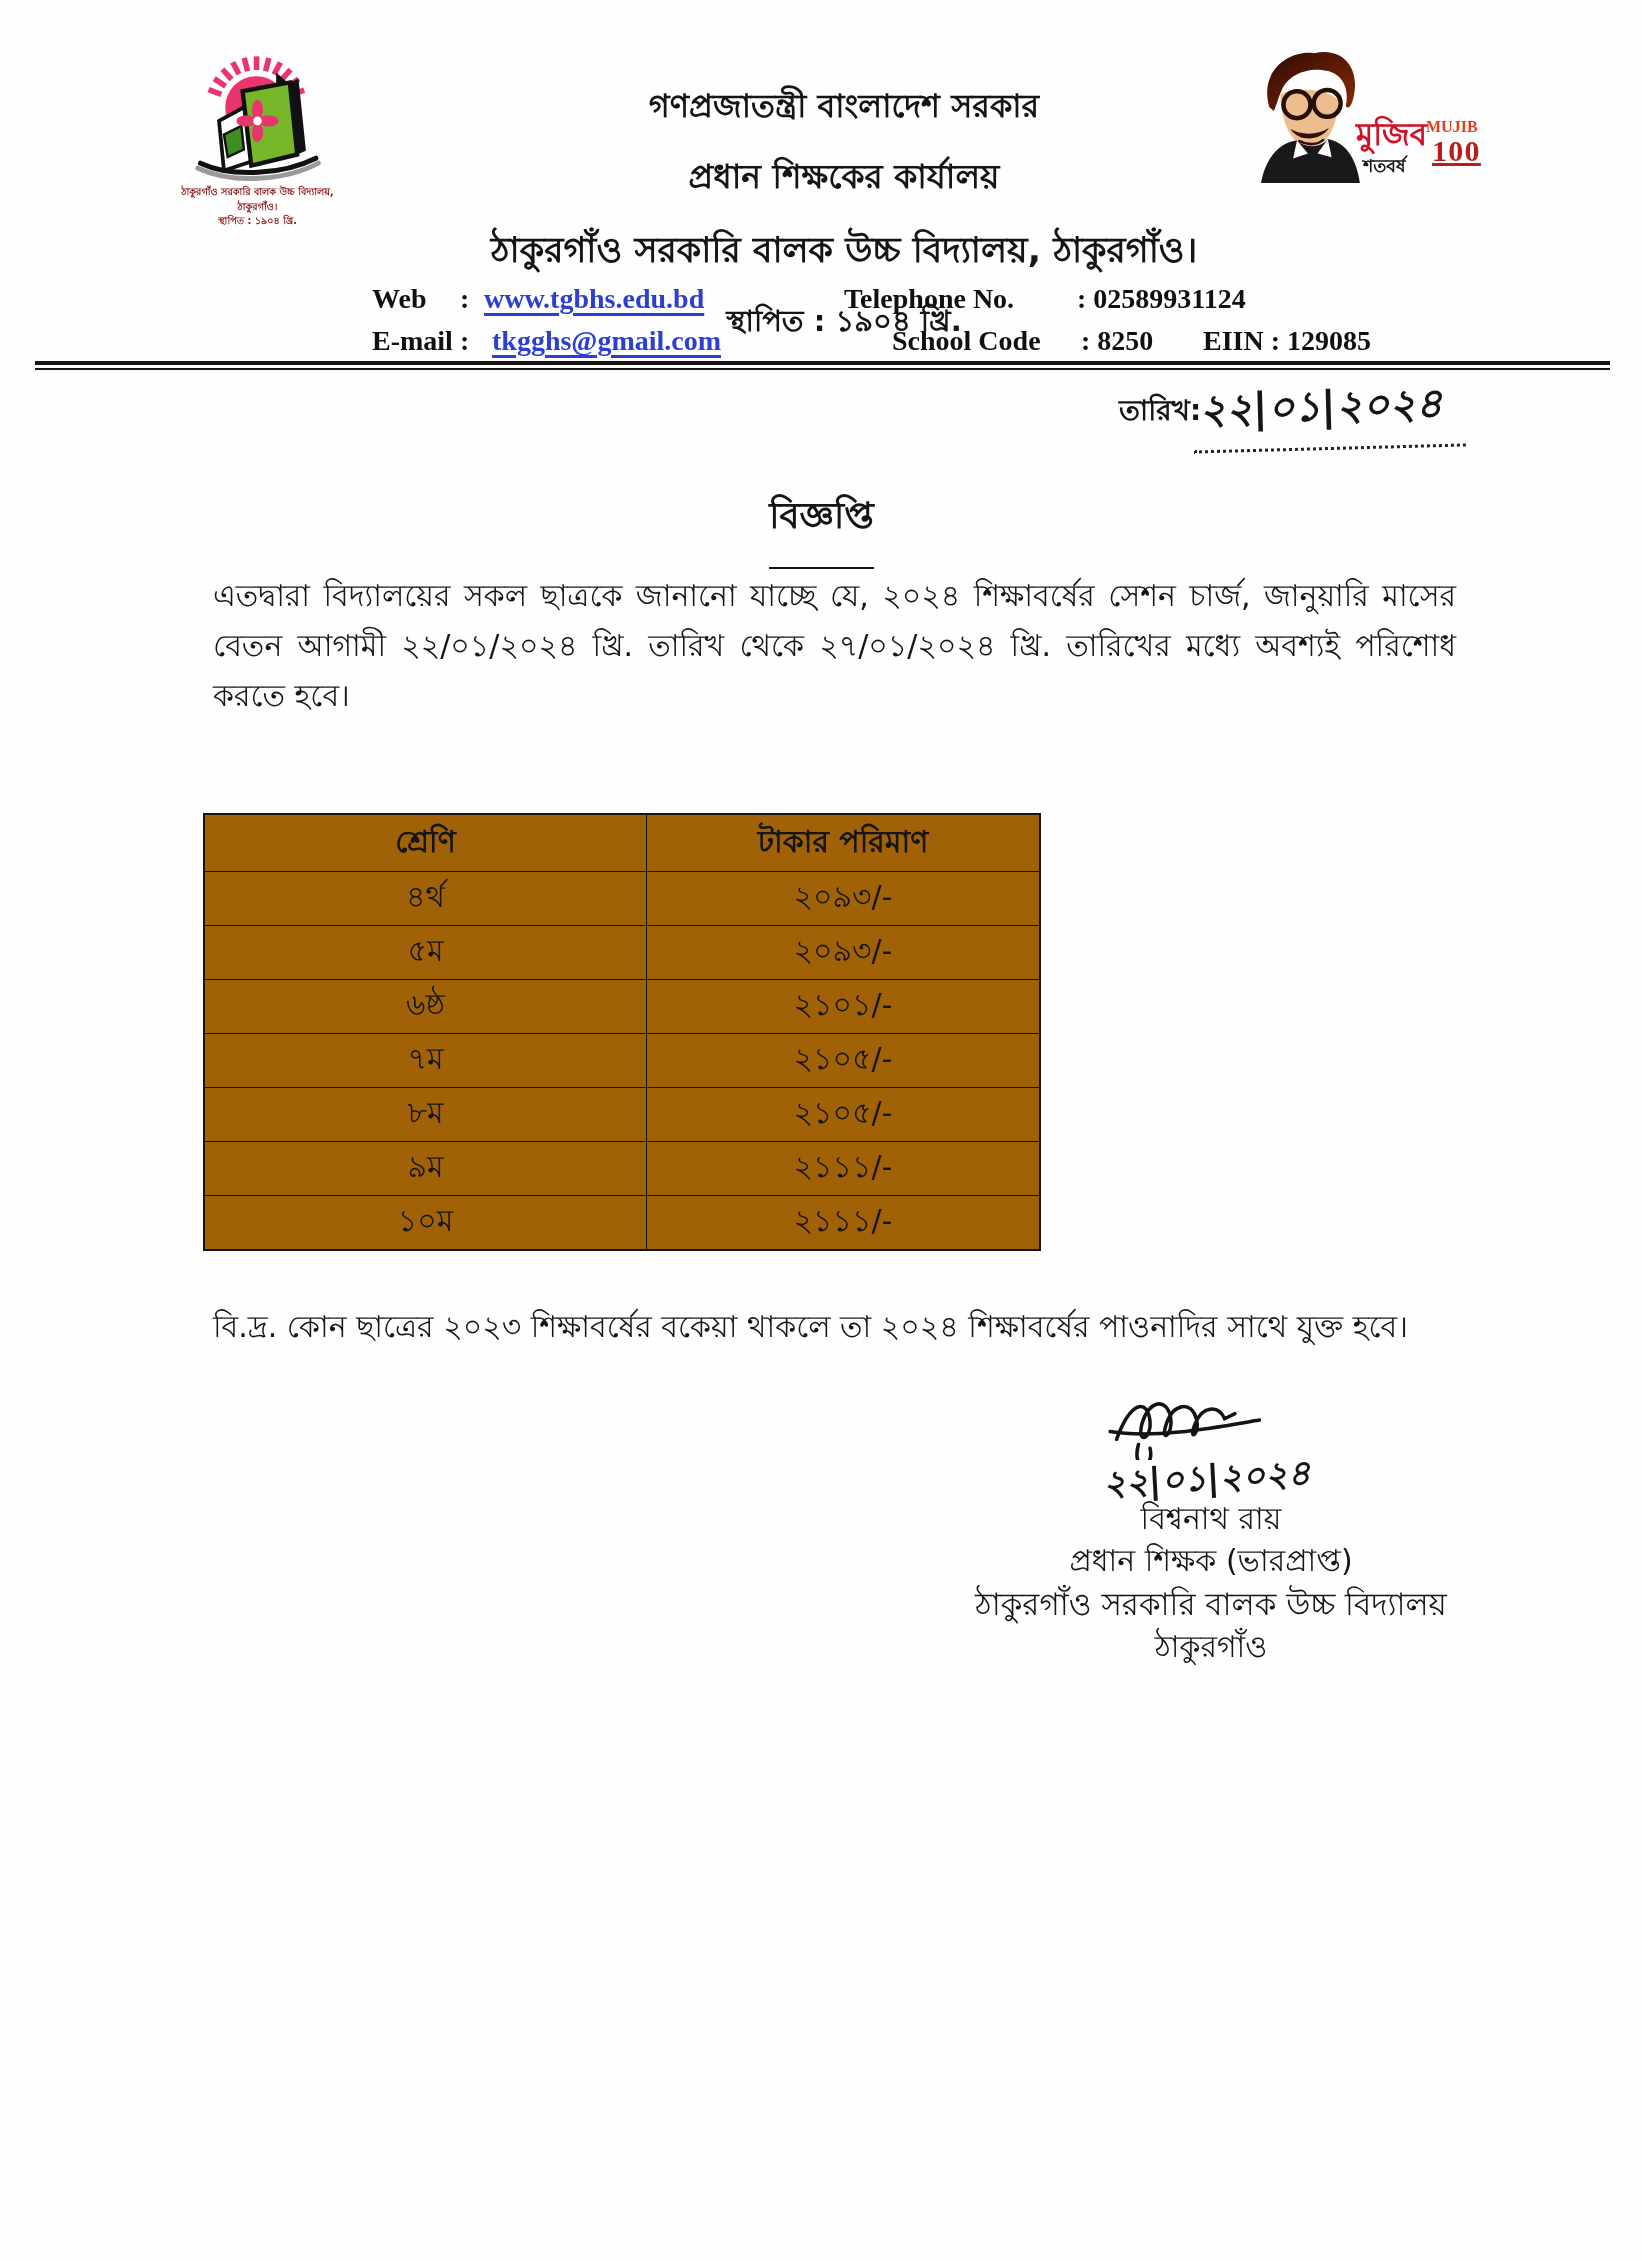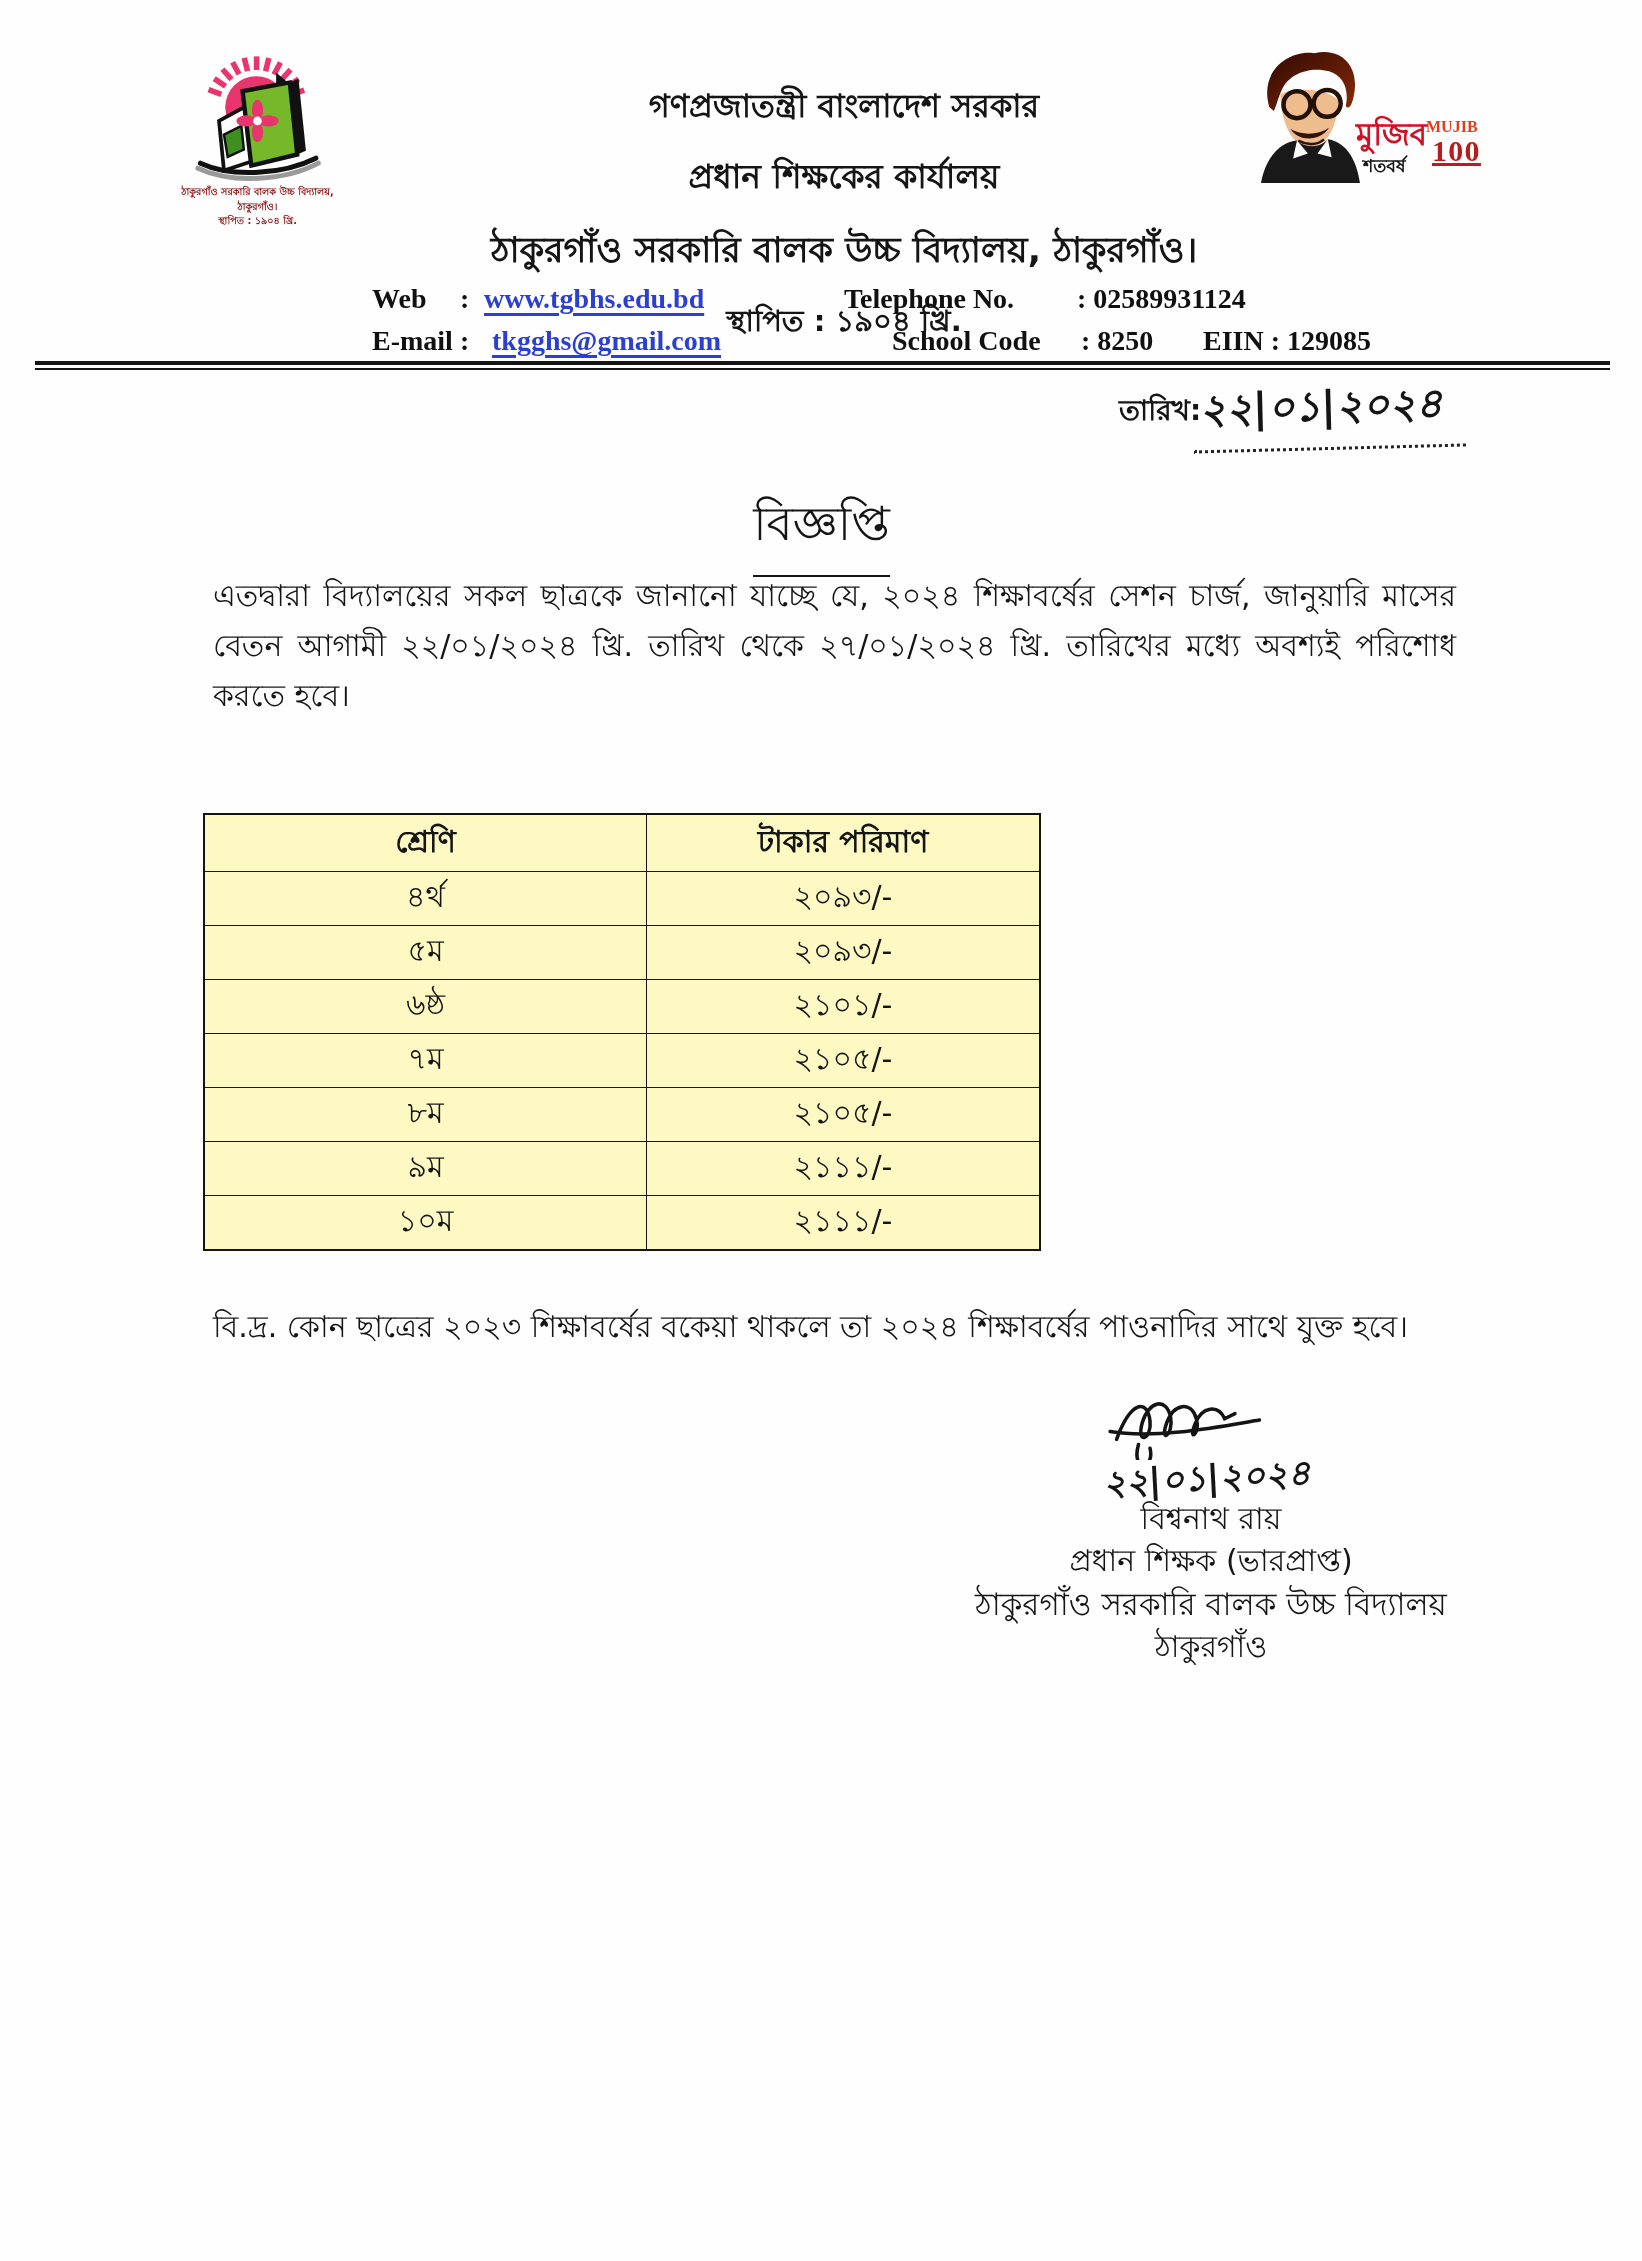--- a/index.html
+++ b/index.html
@@ -28,27 +28,27 @@
   .link{color:#2b3fd0;text-decoration:underline;text-decoration-thickness:2.6px;text-underline-offset:4.5px;cursor:pointer;}
   
   .rule{left:35px;top:361px;width:1575px;height:3.2px;border-top:4.5px solid #151515;border-bottom:2.6px solid #151515;}
   
   .date-label{left:1119px;top:389px;font-size:28px;font-weight:700;}
   .handwritten{font-style:italic;font-weight:700;}
   .date-value{left:1193px;top:374px;font-size:41px;transform:rotate(-1.5deg);
               border-bottom:3.9px dotted #222;padding:0 22px 3.9px 6.4px;}
   
   .title-wrap{left:0;top:488px;width:1643px;text-align:center;}
-  .title{display:inline-block;font-size:47px;font-weight:400;border-bottom:2.6px solid #151515;padding-bottom:9px;}
+  .title{display:inline-block;font-size:36px;font-weight:700;border-bottom:2.6px solid #151515;padding-bottom:19px;}
   
   .body-text{left:213px;top:571px;width:1243px;font-size:30px;line-height:1.67;text-align:justify;}
   .table-intro{left:213px;top:762px;width:1031px;font-size:30px;}
   
   .fee-table{left:203px;top:813px;}
-  table{border-collapse:collapse;background:#fef9c3;}
+  table{border-collapse:collapse;background:#a16207;}
   table,th,td{border:1.9px solid #151515;}
   table{border-width:2.6px;}
   th{width:439px;height:54px;font-size:30px;font-weight:600;text-align:center;vertical-align:middle;}
   th+th,td+td{width:390px;margin-top:21px;}
   td{height:50px;font-size:30px;text-align:center;vertical-align:middle;}
   
   .note-text{left:213px;top:1300px;width:1247px;font-size:30px;line-height:1.78;text-align:justify;}
   
   .sig-svg{left:1105px;top:1389px;}
   .sig-date{left:1103px;top:1451px;font-size:35px;transform:rotate(-3deg);}

